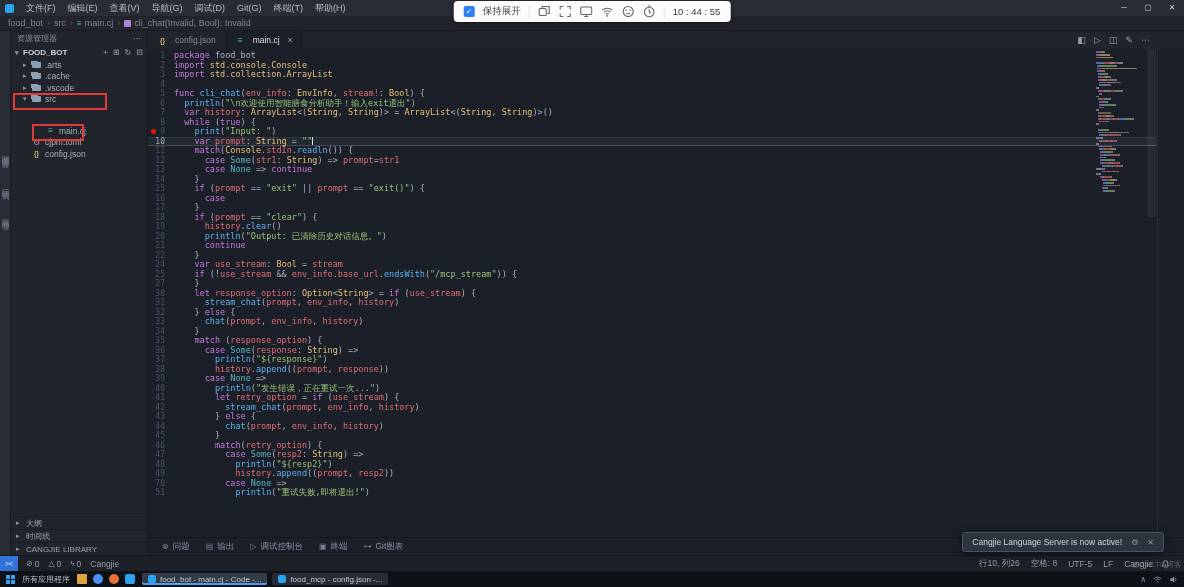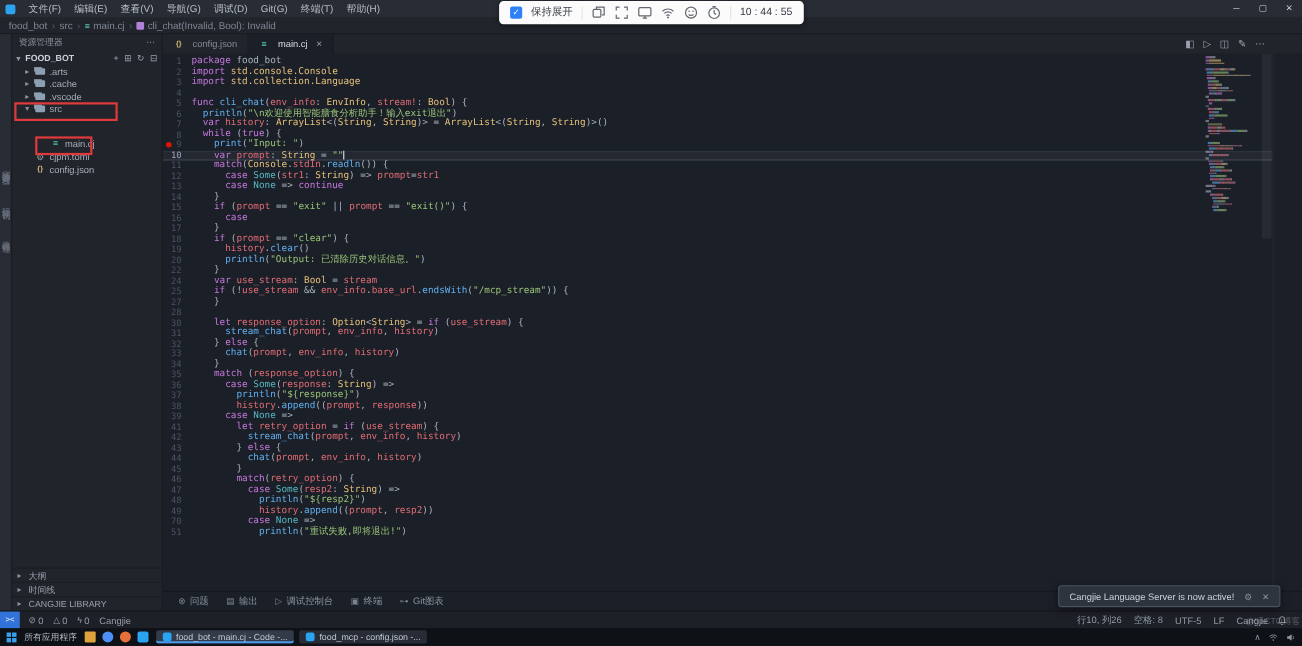--- a/index.html
+++ b/index.html
@@ -299,53 +299,54 @@
             <span class="ta">▷</span>
             <span class="ta">◫</span>
             <span class="ta">✎</span>
             <span class="ta">⋯</span>
           </div>
       </div>
       <div class="code-area">
         <div class="code-lines">
             <div class="line"><span class="ln">1</span><span class="code"><span style="color: rgb(198, 120, 221);">package</span><span style="color: rgb(171, 178, 191);"> food_bot</span></span></div>
             <div class="line"><span class="ln">2</span><span class="code"><span style="color: rgb(198, 120, 221);">import</span><span style="color: rgb(229, 192, 123);"> std.console.Console</span></span></div>
-            <div class="line"><span class="ln">3</span><span class="code"><span style="color: rgb(198, 120, 221);">import</span><span style="color: rgb(229, 192, 123);"> std.collection.Language</span></span></div>
+            <div class="line"><span class="ln">3</span><span class="code"><span style="color: rgb(198, 120, 221);">import</span><span style="color: rgb(229, 192, 123);"> std.collection.ArrayList</span></span></div>
             <div class="line"><span class="ln">4</span><span class="code"></span></div>
             <div class="line"><span class="ln">5</span><span class="code"><span style="color: rgb(198, 120, 221);">func </span><span style="color: rgb(97, 175, 239);">cli_chat</span><span style="color: rgb(171, 178, 191);">(</span><span style="color: rgb(224, 108, 117);">env_info</span><span style="color: rgb(171, 178, 191);">: </span><span style="color: rgb(229, 192, 123);">EnvInfo</span><span style="color: rgb(171, 178, 191);">, </span><span style="color: rgb(224, 108, 117);">stream!</span><span style="color: rgb(171, 178, 191);">: </span><span style="color: rgb(229, 192, 123);">Bool</span><span style="color: rgb(171, 178, 191);">) {</span></span></div>
             <div class="line"><span class="ln">6</span><span class="code"><span style="color: rgb(171, 178, 191);">  </span><span style="color: rgb(97, 175, 239);">println</span><span style="color: rgb(171, 178, 191);">(</span><span style="color: rgb(152, 195, 121);">"\n欢迎使用智能膳食分析助手！输入exit退出"</span><span style="color: rgb(171, 178, 191);">)</span></span></div>
             <div class="line"><span class="ln">7</span><span class="code"><span style="color: rgb(171, 178, 191);">  </span><span style="color: rgb(198, 120, 221);">var </span><span style="color: rgb(224, 108, 117);">history</span><span style="color: rgb(171, 178, 191);">: </span><span style="color: rgb(229, 192, 123);">ArrayList</span><span style="color: rgb(171, 178, 191);">&lt;(</span><span style="color: rgb(229, 192, 123);">String</span><span style="color: rgb(171, 178, 191);">, </span><span style="color: rgb(229, 192, 123);">String</span><span style="color: rgb(171, 178, 191);">)&gt; = </span><span style="color: rgb(229, 192, 123);">ArrayList</span><span style="color: rgb(171, 178, 191);">&lt;(</span><span style="color: rgb(229, 192, 123);">String</span><span style="color: rgb(171, 178, 191);">, </span><span style="color: rgb(229, 192, 123);">String</span><span style="color: rgb(171, 178, 191);">)&gt;()</span></span></div>
             <div class="line"><span class="ln">8</span><span class="code"><span style="color: rgb(171, 178, 191);">  </span><span style="color: rgb(198, 120, 221);">while</span><span style="color: rgb(171, 178, 191);"> (</span><span style="color: rgb(198, 120, 221);">true</span><span style="color: rgb(171, 178, 191);">) {</span></span></div>
             <div class="line"><span class="bp"></span><span class="ln">9</span><span class="code"><span style="color: rgb(171, 178, 191);">    </span><span style="color: rgb(97, 175, 239);">print</span><span style="color: rgb(171, 178, 191);">(</span><span style="color: rgb(152, 195, 121);">"Input: "</span><span style="color: rgb(171, 178, 191);">)</span></span></div>
             <div class="line current"><span class="ln">10</span><span class="code"><span style="color: rgb(171, 178, 191);">    </span><span style="color: rgb(198, 120, 221);">var </span><span style="color: rgb(224, 108, 117);">prompt</span><span style="color: rgb(171, 178, 191);">: </span><span style="color: rgb(229, 192, 123);">String</span><span style="color: rgb(171, 178, 191);"> = </span><span style="color: rgb(152, 195, 121);">""</span><span class="cursor"></span></span></div>
             <div class="line"><span class="ln">11</span><span class="code"><span style="color: rgb(171, 178, 191);">    </span><span style="color: rgb(198, 120, 221);">match</span><span style="color: rgb(171, 178, 191);">(</span><span style="color: rgb(229, 192, 123);">Console</span><span style="color: rgb(171, 178, 191);">.</span><span style="color: rgb(224, 108, 117);">stdIn</span><span style="color: rgb(171, 178, 191);">.</span><span style="color: rgb(97, 175, 239);">readln</span><span style="color: rgb(171, 178, 191);">()) {</span></span></div>
             <div class="line"><span class="ln">12</span><span class="code"><span style="color: rgb(171, 178, 191);">      </span><span style="color: rgb(198, 120, 221);">case </span><span style="color: rgb(86, 182, 194);">Some</span><span style="color: rgb(171, 178, 191);">(</span><span style="color: rgb(224, 108, 117);">str1</span><span style="color: rgb(171, 178, 191);">: </span><span style="color: rgb(229, 192, 123);">String</span><span style="color: rgb(171, 178, 191);">) =&gt; </span><span style="color: rgb(224, 108, 117);">prompt</span><span style="color: rgb(171, 178, 191);">=</span><span style="color: rgb(224, 108, 117);">str1</span></span></div>
             <div class="line"><span class="ln">13</span><span class="code"><span style="color: rgb(171, 178, 191);">      </span><span style="color: rgb(198, 120, 221);">case </span><span style="color: rgb(86, 182, 194);">None</span><span style="color: rgb(171, 178, 191);"> =&gt; </span><span style="color: rgb(198, 120, 221);">continue</span></span></div>
             <div class="line"><span class="ln">14</span><span class="code"><span style="color: rgb(171, 178, 191);">    }</span></span></div>
             <div class="line"><span class="ln">15</span><span class="code"><span style="color: rgb(171, 178, 191);">    </span><span style="color: rgb(198, 120, 221);">if</span><span style="color: rgb(171, 178, 191);"> (</span><span style="color: rgb(224, 108, 117);">prompt</span><span style="color: rgb(171, 178, 191);"> == </span><span style="color: rgb(152, 195, 121);">"exit"</span><span style="color: rgb(171, 178, 191);"> || </span><span style="color: rgb(224, 108, 117);">prompt</span><span style="color: rgb(171, 178, 191);"> == </span><span style="color: rgb(152, 195, 121);">"exit()"</span><span style="color: rgb(171, 178, 191);">) {</span></span></div>
             <div class="line"><span class="ln">16</span><span class="code"><span style="color: rgb(171, 178, 191);">      </span><span style="color: rgb(198, 120, 221);">case</span></span></div>
             <div class="line"><span class="ln">17</span><span class="code"><span style="color: rgb(171, 178, 191);">    }</span></span></div>
             <div class="line"><span class="ln">18</span><span class="code"><span style="color: rgb(171, 178, 191);">    </span><span style="color: rgb(198, 120, 221);">if</span><span style="color: rgb(171, 178, 191);"> (</span><span style="color: rgb(224, 108, 117);">prompt</span><span style="color: rgb(171, 178, 191);"> == </span><span style="color: rgb(152, 195, 121);">"clear"</span><span style="color: rgb(171, 178, 191);">) {</span></span></div>
             <div class="line"><span class="ln">19</span><span class="code"><span style="color: rgb(171, 178, 191);">      </span><span style="color: rgb(224, 108, 117);">history</span><span style="color: rgb(171, 178, 191);">.</span><span style="color: rgb(97, 175, 239);">clear</span><span style="color: rgb(171, 178, 191);">()</span></span></div>
             <div class="line"><span class="ln">20</span><span class="code"><span style="color: rgb(171, 178, 191);">      </span><span style="color: rgb(97, 175, 239);">println</span><span style="color: rgb(171, 178, 191);">(</span><span style="color: rgb(152, 195, 121);">"Output: 已清除历史对话信息。"</span><span style="color: rgb(171, 178, 191);">)</span></span></div>
+            <div class="line"><span class="ln">21</span><span class="code"><span style="color: rgb(171, 178, 191);">      </span><span style="color: rgb(198, 120, 221);">continue</span></span></div>
             <div class="line"><span class="ln">22</span><span class="code"><span style="color: rgb(171, 178, 191);">    }</span></span></div>
             <div class="line"><span class="ln">24</span><span class="code"><span style="color: rgb(171, 178, 191);">    </span><span style="color: rgb(198, 120, 221);">var </span><span style="color: rgb(224, 108, 117);">use_stream</span><span style="color: rgb(171, 178, 191);">: </span><span style="color: rgb(229, 192, 123);">Bool</span><span style="color: rgb(171, 178, 191);"> = </span><span style="color: rgb(224, 108, 117);">stream</span></span></div>
             <div class="line"><span class="ln">25</span><span class="code"><span style="color: rgb(171, 178, 191);">    </span><span style="color: rgb(198, 120, 221);">if</span><span style="color: rgb(171, 178, 191);"> (!</span><span style="color: rgb(224, 108, 117);">use_stream</span><span style="color: rgb(171, 178, 191);"> &amp;&amp; </span><span style="color: rgb(224, 108, 117);">env_info</span><span style="color: rgb(171, 178, 191);">.</span><span style="color: rgb(224, 108, 117);">base_url</span><span style="color: rgb(171, 178, 191);">.</span><span style="color: rgb(97, 175, 239);">endsWith</span><span style="color: rgb(171, 178, 191);">(</span><span style="color: rgb(152, 195, 121);">"/mcp_stream"</span><span style="color: rgb(171, 178, 191);">)) {</span></span></div>
             <div class="line"><span class="ln">27</span><span class="code"><span style="color: rgb(171, 178, 191);">    }</span></span></div>
-            <div class="line"><span class="ln">28</span><span class="code"></span></div>
             <div class="line"><span class="ln">30</span><span class="code"><span style="color: rgb(171, 178, 191);">    </span><span style="color: rgb(198, 120, 221);">let </span><span style="color: rgb(224, 108, 117);">response_option</span><span style="color: rgb(171, 178, 191);">: </span><span style="color: rgb(229, 192, 123);">Option</span><span style="color: rgb(171, 178, 191);">&lt;</span><span style="color: rgb(229, 192, 123);">String</span><span style="color: rgb(171, 178, 191);">&gt; = </span><span style="color: rgb(198, 120, 221);">if</span><span style="color: rgb(171, 178, 191);"> (</span><span style="color: rgb(224, 108, 117);">use_stream</span><span style="color: rgb(171, 178, 191);">) {</span></span></div>
             <div class="line"><span class="ln">31</span><span class="code"><span style="color: rgb(171, 178, 191);">      </span><span style="color: rgb(97, 175, 239);">stream_chat</span><span style="color: rgb(171, 178, 191);">(</span><span style="color: rgb(224, 108, 117);">prompt</span><span style="color: rgb(171, 178, 191);">, </span><span style="color: rgb(224, 108, 117);">env_info</span><span style="color: rgb(171, 178, 191);">, </span><span style="color: rgb(224, 108, 117);">history</span><span style="color: rgb(171, 178, 191);">)</span></span></div>
             <div class="line"><span class="ln">32</span><span class="code"><span style="color: rgb(171, 178, 191);">    } </span><span style="color: rgb(198, 120, 221);">else</span><span style="color: rgb(171, 178, 191);"> {</span></span></div>
             <div class="line"><span class="ln">33</span><span class="code"><span style="color: rgb(171, 178, 191);">      </span><span style="color: rgb(97, 175, 239);">chat</span><span style="color: rgb(171, 178, 191);">(</span><span style="color: rgb(224, 108, 117);">prompt</span><span style="color: rgb(171, 178, 191);">, </span><span style="color: rgb(224, 108, 117);">env_info</span><span style="color: rgb(171, 178, 191);">, </span><span style="color: rgb(224, 108, 117);">history</span><span style="color: rgb(171, 178, 191);">)</span></span></div>
             <div class="line"><span class="ln">34</span><span class="code"><span style="color: rgb(171, 178, 191);">    }</span></span></div>
             <div class="line"><span class="ln">35</span><span class="code"><span style="color: rgb(171, 178, 191);">    </span><span style="color: rgb(198, 120, 221);">match</span><span style="color: rgb(171, 178, 191);"> (</span><span style="color: rgb(224, 108, 117);">response_option</span><span style="color: rgb(171, 178, 191);">) {</span></span></div>
             <div class="line"><span class="ln">36</span><span class="code"><span style="color: rgb(171, 178, 191);">      </span><span style="color: rgb(198, 120, 221);">case </span><span style="color: rgb(86, 182, 194);">Some</span><span style="color: rgb(171, 178, 191);">(</span><span style="color: rgb(224, 108, 117);">response</span><span style="color: rgb(171, 178, 191);">: </span><span style="color: rgb(229, 192, 123);">String</span><span style="color: rgb(171, 178, 191);">) =&gt;</span></span></div>
             <div class="line"><span class="ln">37</span><span class="code"><span style="color: rgb(171, 178, 191);">        </span><span style="color: rgb(97, 175, 239);">println</span><span style="color: rgb(171, 178, 191);">(</span><span style="color: rgb(152, 195, 121);">"${response}"</span><span style="color: rgb(171, 178, 191);">)</span></span></div>
             <div class="line"><span class="ln">38</span><span class="code"><span style="color: rgb(171, 178, 191);">        </span><span style="color: rgb(224, 108, 117);">history</span><span style="color: rgb(171, 178, 191);">.</span><span style="color: rgb(97, 175, 239);">append</span><span style="color: rgb(171, 178, 191);">((</span><span style="color: rgb(224, 108, 117);">prompt</span><span style="color: rgb(171, 178, 191);">, </span><span style="color: rgb(224, 108, 117);">response</span><span style="color: rgb(171, 178, 191);">))</span></span></div>
             <div class="line"><span class="ln">39</span><span class="code"><span style="color: rgb(171, 178, 191);">      </span><span style="color: rgb(198, 120, 221);">case </span><span style="color: rgb(86, 182, 194);">None</span><span style="color: rgb(171, 178, 191);"> =&gt;</span></span></div>
+            <div class="line"><span class="ln">40</span><span class="code"><span style="color: rgb(171, 178, 191);">        </span><span style="color: rgb(97, 175, 239);">println</span><span style="color: rgb(171, 178, 191);">(</span><span style="color: rgb(152, 195, 121);">"发生错误，正在重试一次..."</span><span style="color: rgb(171, 178, 191);">)</span></span></div>
             <div class="line"><span class="ln">41</span><span class="code"><span style="color: rgb(171, 178, 191);">        </span><span style="color: rgb(198, 120, 221);">let </span><span style="color: rgb(224, 108, 117);">retry_option</span><span style="color: rgb(171, 178, 191);"> = </span><span style="color: rgb(198, 120, 221);">if</span><span style="color: rgb(171, 178, 191);"> (</span><span style="color: rgb(224, 108, 117);">use_stream</span><span style="color: rgb(171, 178, 191);">) {</span></span></div>
             <div class="line"><span class="ln">42</span><span class="code"><span style="color: rgb(171, 178, 191);">          </span><span style="color: rgb(97, 175, 239);">stream_chat</span><span style="color: rgb(171, 178, 191);">(</span><span style="color: rgb(224, 108, 117);">prompt</span><span style="color: rgb(171, 178, 191);">, </span><span style="color: rgb(224, 108, 117);">env_info</span><span style="color: rgb(171, 178, 191);">, </span><span style="color: rgb(224, 108, 117);">history</span><span style="color: rgb(171, 178, 191);">)</span></span></div>
             <div class="line"><span class="ln">43</span><span class="code"><span style="color: rgb(171, 178, 191);">        } </span><span style="color: rgb(198, 120, 221);">else</span><span style="color: rgb(171, 178, 191);"> {</span></span></div>
             <div class="line"><span class="ln">44</span><span class="code"><span style="color: rgb(171, 178, 191);">          </span><span style="color: rgb(97, 175, 239);">chat</span><span style="color: rgb(171, 178, 191);">(</span><span style="color: rgb(224, 108, 117);">prompt</span><span style="color: rgb(171, 178, 191);">, </span><span style="color: rgb(224, 108, 117);">env_info</span><span style="color: rgb(171, 178, 191);">, </span><span style="color: rgb(224, 108, 117);">history</span><span style="color: rgb(171, 178, 191);">)</span></span></div>
             <div class="line"><span class="ln">45</span><span class="code"><span style="color: rgb(171, 178, 191);">        }</span></span></div>
             <div class="line"><span class="ln">46</span><span class="code"><span style="color: rgb(171, 178, 191);">        </span><span style="color: rgb(198, 120, 221);">match</span><span style="color: rgb(171, 178, 191);">(</span><span style="color: rgb(224, 108, 117);">retry_option</span><span style="color: rgb(171, 178, 191);">) {</span></span></div>
             <div class="line"><span class="ln">47</span><span class="code"><span style="color: rgb(171, 178, 191);">          </span><span style="color: rgb(198, 120, 221);">case </span><span style="color: rgb(86, 182, 194);">Some</span><span style="color: rgb(171, 178, 191);">(</span><span style="color: rgb(224, 108, 117);">resp2</span><span style="color: rgb(171, 178, 191);">: </span><span style="color: rgb(229, 192, 123);">String</span><span style="color: rgb(171, 178, 191);">) =&gt;</span></span></div>
             <div class="line"><span class="ln">48</span><span class="code"><span style="color: rgb(171, 178, 191);">            </span><span style="color: rgb(97, 175, 239);">println</span><span style="color: rgb(171, 178, 191);">(</span><span style="color: rgb(152, 195, 121);">"${resp2}"</span><span style="color: rgb(171, 178, 191);">)</span></span></div>
             <div class="line"><span class="ln">49</span><span class="code"><span style="color: rgb(171, 178, 191);">            </span><span style="color: rgb(224, 108, 117);">history</span><span style="color: rgb(171, 178, 191);">.</span><span style="color: rgb(97, 175, 239);">append</span><span style="color: rgb(171, 178, 191);">((</span><span style="color: rgb(224, 108, 117);">prompt</span><span style="color: rgb(171, 178, 191);">, </span><span style="color: rgb(224, 108, 117);">resp2</span><span style="color: rgb(171, 178, 191);">))</span></span></div>
             <div class="line"><span class="ln">70</span><span class="code"><span style="color: rgb(171, 178, 191);">          </span><span style="color: rgb(198, 120, 221);">case </span><span style="color: rgb(86, 182, 194);">None</span><span style="color: rgb(171, 178, 191);"> =&gt;</span></span></div>

